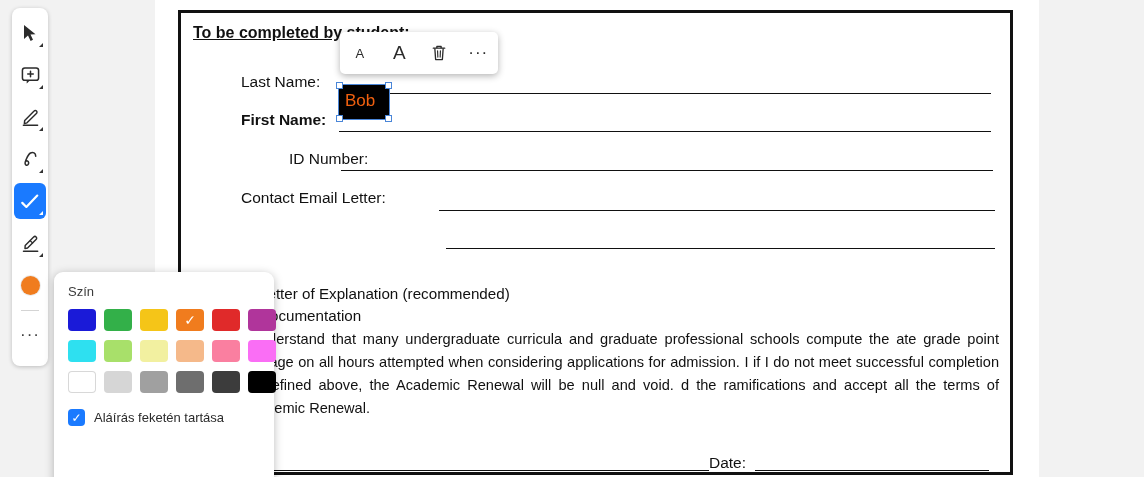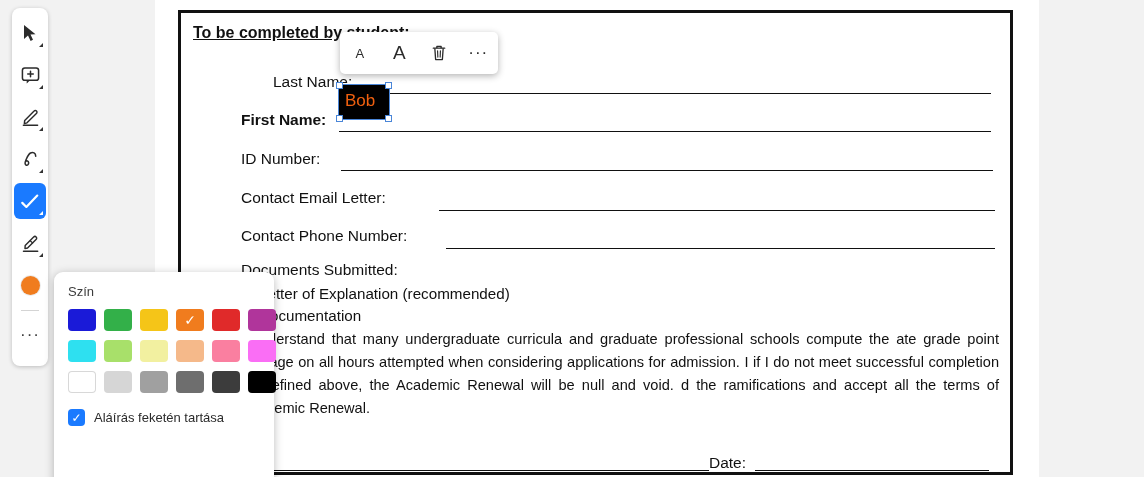--- a/index.html
+++ b/index.html
@@ -269,46 +269,42 @@
 <body>
 
 <div id="root">
   <div class="page-bg"></div>
   <div class="doc-area"></div>
 
   <div class="form">
     <div class="form-inner">
       <div class="hdr">To be completed by student:</div>
 
-      <div class="row" style="top:60px;margin-left:32px;">
+      <div class="row" style="top:60px;">
         <span class="lbl">Last Name:</span>
       </div>
       <div class="rule" style="position:absolute;left:158px;top:79px;width:652px;"></div>
 
       <div class="row" style="top:98px;font-weight:bold;">
         <span class="lbl">First Name:</span>
       </div>
       <div class="rule" style="position:absolute;left:158px;top:117px;width:652px;"></div>
 
-      <div class="row" style="top:137px;">
+      <div class="row" style="top:137px;margin-left:48px;">
         <span class="lbl">ID Number:</span>
       </div>
       <div class="rule" style="position:absolute;left:160px;top:156px;width:652px;"></div>
 
       <div class="row" style="top:176px;">
         <span class="lbl">Contact Email Letter:</span>
       </div>
       <div class="rule" style="position:absolute;left:258px;top:196px;width:556px;"></div>
 
-      <div class="row" style="top:214px;">
-        <span class="lbl">Contact Phone Number:</span>
-      </div>
       <div class="rule" style="position:absolute;left:265px;top:234px;width:549px;"></div>
 
-      <div class="submitted" style="top:248px;">Documents Submitted:</div>
       <div class="sub-item" style="top:272px;">Letter of Explanation (recommended)</div>
       <div class="sub-item" style="top:294px;">Documentation</div>
 
       <div class="para" style="top:315px;">I understand that many undergraduate curricula and graduate professional schools compute the ate grade point average on all hours attempted when considering applications for admission.  I if I do not meet successful completion as defined above, the Academic Renewal will be null and void. d the ramifications and accept all the terms of Academic Renewal.</div>
 
       <div class="sigline" style="left:60px;top:456px;width:468px;"></div>
       <div class="datelbl" style="left:528px;top:441px;">Date:</div>
       <div class="sigline" style="left:574px;top:456px;width:234px;"></div>
     </div>
   </div>

